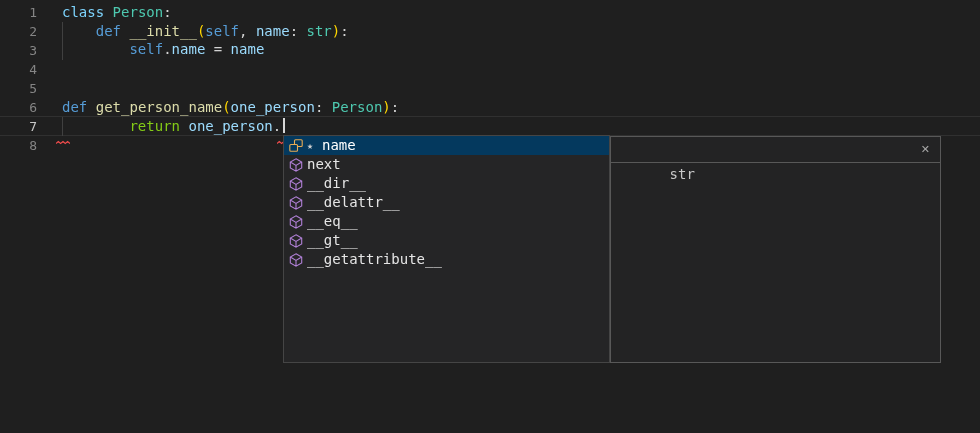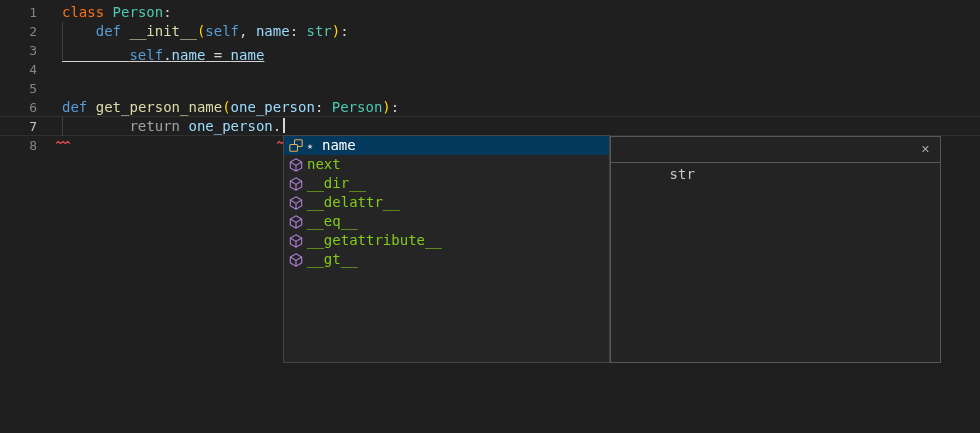--- a/index.html
+++ b/index.html
@@ -36,21 +36,21 @@
   .squiggle { position:absolute; z-index:3; height:5px; }
   .sq1 { left:56px; top:130px; }
   .sq2 { left:277px; top:130px; }
 
   .suggest-widget {
     position:absolute; left:283px; top:135px; width:327px; height:228px;
     background:#252526; border:1px solid #454545; overflow:hidden; z-index:10;
   }
   .suggest-row {
     display:flex; align-items:center; height:19px; padding-left:4px;
-    color:#84cc16; cursor:pointer;
+    color:#e5e5e5; cursor:pointer;
   }
   .suggest-row.sel { background:#04395e; color:#ffffff; }
   .suggest-row .icn { width:16px; height:16px; flex:0 0 16px; margin-right:3px; }
   .suggest-row .icn svg { display:block; }
   .suggest-row .star { color:#cfcfcf; font-size:10px; width:10px; margin-right:5px; line-height:19px; }
   .suggest-row .lbl { font-size:14px; white-space:pre; line-height:19px; }
 
   .suggest-details {
     position:absolute; left:610px; top:136px; width:331px; height:227px;
     background:#232324; border:1px solid #585858; z-index:10;
@@ -76,30 +76,30 @@
       <div class="gutter-num" style="top: 2.5px;">1</div>
       <div class="gutter-num" style="top: 21.5px;">2</div>
       <div class="gutter-num" style="top: 40.5px;">3</div>
       <div class="gutter-num" style="top: 59.5px;">4</div>
       <div class="gutter-num" style="top: 78.5px;">5</div>
       <div class="gutter-num" style="top: 97.5px;">6</div>
       <div class="gutter-num active" style="top: 116.5px;">7</div>
       <div class="gutter-num" style="top: 135.5px;">8</div>
     </div>
   <div id="code-area">
-      <div class="code-line" style="top: 2.5px;"><span style="color: #f97316;">class</span><span style="color: rgb(212, 212, 212);"> </span><span style="color: rgb(78, 201, 176);">Person</span><span style="color: rgb(212, 212, 212);">:</span></div>
+      <div class="code-line" style="top: 2.5px;"><span style="color: #7dd3fc;">class</span><span style="color: rgb(212, 212, 212);"> </span><span style="color: rgb(78, 201, 176);">Person</span><span style="color: rgb(212, 212, 212);">:</span></div>
       <div class="indent-guide" style="top: 21.5px;"></div>
       <div class="code-line" style="top: 21.5px;"><span style="color: rgb(212, 212, 212);">    </span><span style="color: rgb(86, 156, 214);">def</span><span style="color: rgb(212, 212, 212);"> </span><span style="color: rgb(220, 220, 170);">__init__</span><span style="color: rgb(255, 215, 0);">(</span><span style="color: rgb(86, 156, 214);">self</span><span style="color: rgb(212, 212, 212);">, </span><span style="color: rgb(156, 220, 254);">name</span><span style="color: rgb(212, 212, 212);">: </span><span style="color: rgb(78, 201, 176);">str</span><span style="color: rgb(255, 215, 0);">)</span><span style="color: rgb(212, 212, 212);">:</span></div>
       <div class="indent-guide" style="top: 40.5px;"></div>
-      <div class="code-line" style="top: 46px; text-decoration: underline;"><span style="color: rgb(212, 212, 212);">        </span><span style="color: rgb(86, 156, 214);">self</span><span style="color: rgb(212, 212, 212);">.</span><span style="color: rgb(156, 220, 254);">name</span><span style="color: rgb(212, 212, 212);"> = </span><span style="color: rgb(156, 220, 254);">name</span></div>
+      <div class="code-line" style="top: 40px;"><span style="color: rgb(212, 212, 212);">        </span><span style="color: rgb(86, 156, 214);">self</span><span style="color: rgb(212, 212, 212);">.</span><span style="color: rgb(156, 220, 254);">name</span><span style="color: rgb(212, 212, 212);"> = </span><span style="color: rgb(156, 220, 254);">name</span></div>
       <div class="code-line" style="top: 59.5px;"></div>
       <div class="code-line" style="top: 78.5px;"></div>
       <div class="code-line" style="top: 97.5px;"><span style="color: rgb(86, 156, 214);">def</span><span style="color: rgb(212, 212, 212);"> </span><span style="color: rgb(220, 220, 170);">get_person_name</span><span style="color: rgb(255, 215, 0);">(</span><span style="color: rgb(156, 220, 254);">one_person</span><span style="color: rgb(212, 212, 212);">: </span><span style="color: rgb(78, 201, 176);">Person</span><span style="color: rgb(255, 215, 0);">)</span><span style="color: rgb(212, 212, 212);">:</span></div>
       <div class="indent-guide" style="top: 116.5px;"></div>
-      <div class="code-line" style="top: 116.5px;"><span style="color: rgb(212, 212, 212);">        </span><span style="color: #a3a3a3;">return</span><span style="color: rgb(212, 212, 212);"> </span><span style="color: rgb(156, 220, 254);">one_person</span><span style="color: rgb(212, 212, 212);">.</span></div>
+      <div class="code-line" style="top: 116.5px;"><span style="color: rgb(212, 212, 212);">        </span><span style="color: #84cc16;">return</span><span style="color: rgb(212, 212, 212);"> </span><span style="color: rgb(156, 220, 254);">one_person</span><span style="color: rgb(212, 212, 212);">.</span></div>
       <div class="code-line" style="top: 135.5px;"></div>
     </div>
 
   <div class="current-line"></div>
 
   <div class="squiggle sq1">
     <svg width="14" height="5" viewBox="0 0 14 5">
         <path d="M0 3.5 L2.3 1.5 L4.6 3.5 L7 1.5 L9.3 3.5 L11.6 1.5 L14 3.5" fill="none" stroke="#f14c4c" stroke-width="1.1"></path>
       </svg>
   </div>
@@ -153,29 +153,29 @@
           </svg>
         </span>
         <span class="lbl">__eq__</span>
       </div>
       <div class="suggest-row">
         <span class="icn">
           <svg width="16" height="16" viewBox="0 0 16 16">
             <path d="M8 1.8 L13.7 5.1 V10.9 L8 14.2 L2.3 10.9 V5.1 Z M2.3 5.1 L8 8.4 L13.7 5.1 M8 8.4 V14.2" fill="none" stroke="#b180d7" stroke-width="1.1"></path>
           </svg>
         </span>
-        <span class="lbl">__getattribute__</span>
+        <span class="lbl">__gt__</span>
       </div>
       <div class="suggest-row">
         <span class="icn">
           <svg width="16" height="16" viewBox="0 0 16 16">
             <path d="M8 1.8 L13.7 5.1 V10.9 L8 14.2 L2.3 10.9 V5.1 Z M2.3 5.1 L8 8.4 L13.7 5.1 M8 8.4 V14.2" fill="none" stroke="#b180d7" stroke-width="1.1"></path>
           </svg>
         </span>
-        <span class="lbl">__gt__</span>
+        <span class="lbl">__getattribute__</span>
       </div>
     </div>
 
   <div class="suggest-details">
     <div class="details-header">
       <span>str</span>
       <span class="details-close">✕</span>
     </div>
     <div class="details-body"></div>
   </div>

